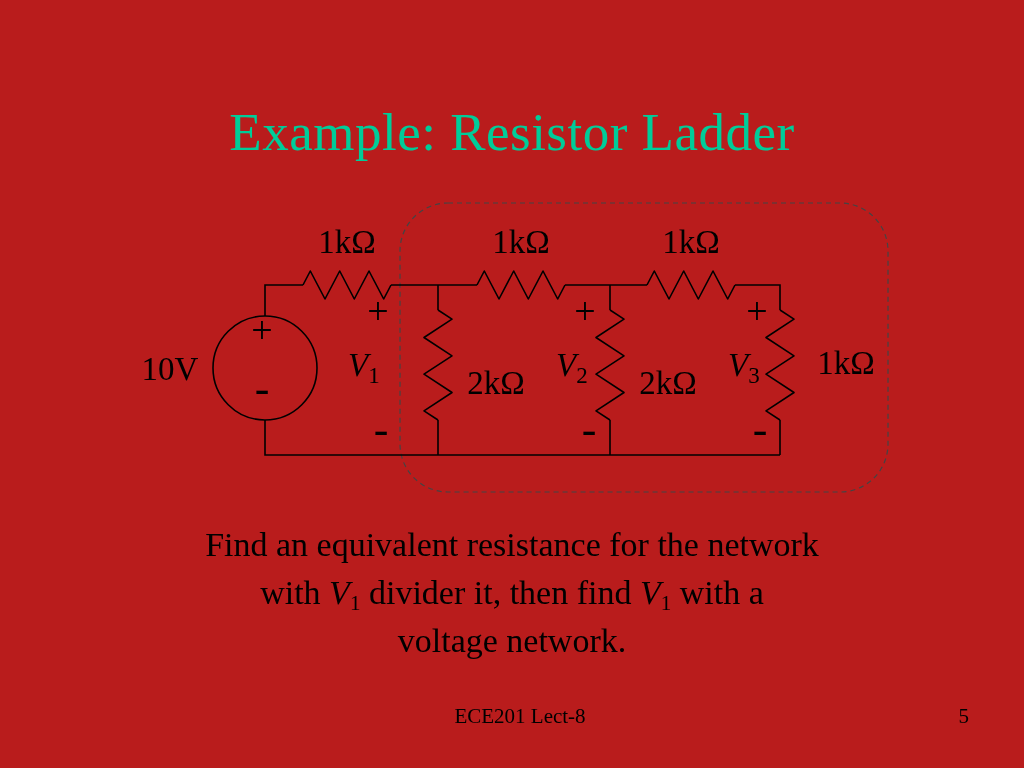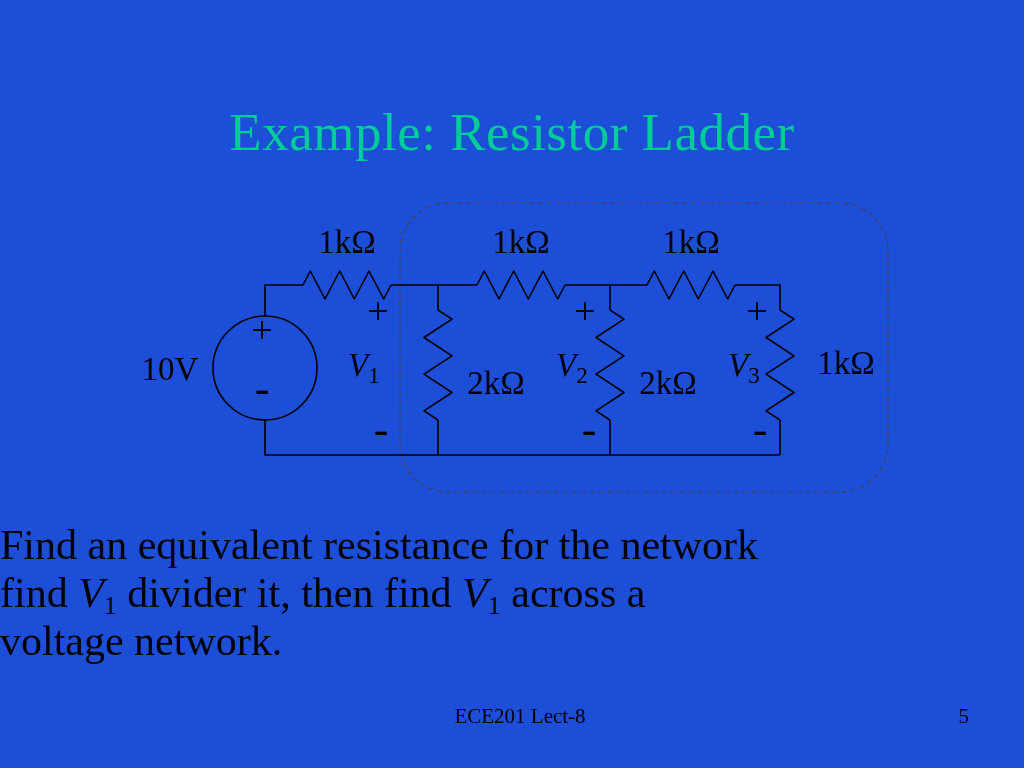--- a/index.html
+++ b/index.html
@@ -1,35 +1,35 @@
 <!DOCTYPE html>
 <html><head>
 <meta charset="utf-8">
 <style>
   * { margin:0; padding:0; box-sizing:border-box; }
   html,body { width:1024px; height:768px; background:#ffffff; }
   body { font-family:"Liberation Serif", serif; color:#000; }
-  .slide { position:relative; width:1024px; height:768px; background:#1d4ed8; overflow:hidden; }
+  .slide { position:relative; width:1024px; height:768px; background:#b91c1c; overflow:hidden; }
 
   .title {
     position:absolute; top:102px; left:0; width:100%;
     text-align:center; font-size:53px; font-weight:normal; letter-spacing:0.5px;
   }
 
   svg.circuit { position:absolute; top:0; left:0; }
   svg.circuit text { font-family:"Liberation Serif", serif; fill:#000; }
   .clabel { font-size:33px; }
   .csign  { font-size:38px; }
   .cminus { font-size:44px; }
   .vname  { font-size:33px; font-style:italic; }
   .vsub   { font-size:23px; }
 
   .body-text {
     position:absolute; top:521px; left:0; width:100%;
-    text-align:left; font-size:42px; line-height:48px;
+    text-align:center; font-size:34px; line-height:48px;
   }
   .body-text .ital { font-style:italic; }
   .body-text .vsub-html { font-size:0.62em; vertical-align:-0.28em; line-height:0; }
 
   .footer-course {
     position:absolute; top:704px; left:0; width:100%;
     text-align:center; font-size:21px;margin-left:8px;
   }
   .footer-page {
     position:absolute; top:704px; right:55px; font-size:21px;
@@ -86,20 +86,20 @@
     <text x="585" y="324" text-anchor="middle" class="csign">+</text>
     <text x="589" y="444" text-anchor="middle" class="cminus">-</text>
 
     <text x="728" y="376"><tspan class="vname">V</tspan><tspan class="vsub" dy="7">3</tspan></text>
     <text x="757" y="324" text-anchor="middle" class="csign">+</text>
     <text x="760" y="444" text-anchor="middle" class="cminus">-</text>
   </svg>
 
   <div class="body-text">
     <div><span>Find an equivalent resistance for the network</span></div>
-    <div><span>find </span><span class="ital">V</span><span class="vsub-html">1</span><span> divider it, then find </span><span class="ital">V</span><span class="vsub-html">1</span><span> across a</span></div>
+    <div><span>with </span><span class="ital">V</span><span class="vsub-html">1</span><span> divider it, then find </span><span class="ital">V</span><span class="vsub-html">1</span><span> with a</span></div>
     <div><span>voltage network.</span></div>
   </div>
 
   <div class="footer-course">ECE201 Lect-8</div>
   <div class="footer-page">5</div>
 
 </div>
 
 </body></html>

